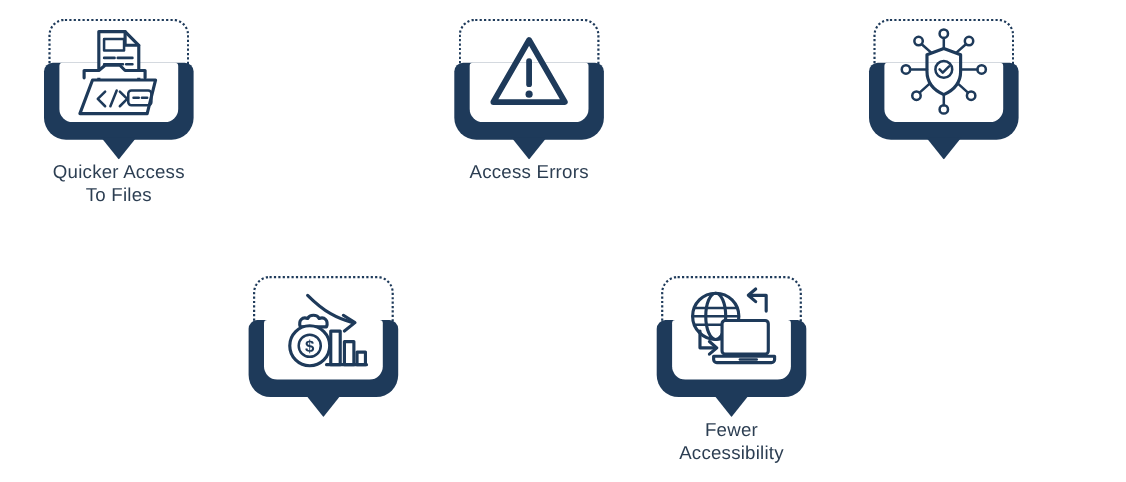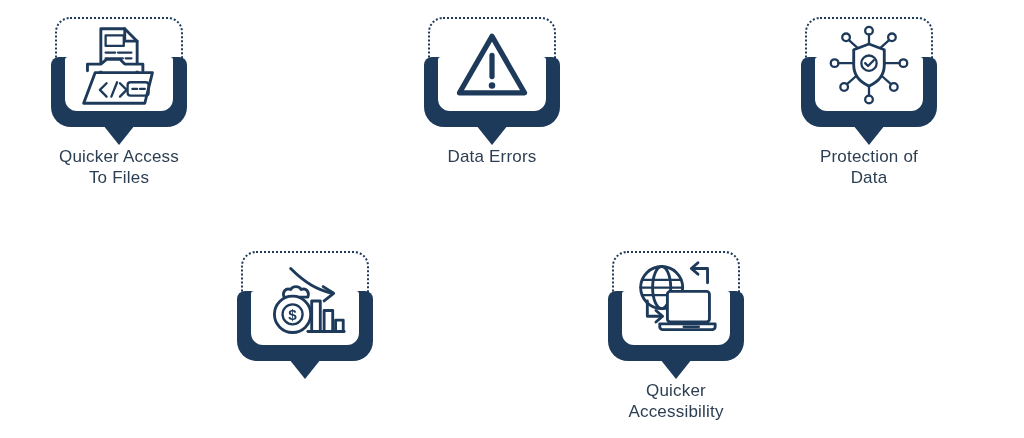--- a/index.html
+++ b/index.html
@@ -1,20 +1,20 @@
 <!DOCTYPE html>
 <html><head>
 <meta charset="utf-8">
 <style>
   html,body{margin:0;padding:0;background:#ffffff;}
   .canvas{
     position:relative;width:1024px;height:438px;background:#ffffff;
     font-family:"Liberation Sans",sans-serif;overflow:hidden;
   }
-  .card{position:absolute;width:136px;margin-left:11px;}
+  .card{position:absolute;width:136px;}
   .card.c1{left:40px;top:17px;}
   .card.c2{left:413px;top:17px;}
   .card.c3{left:790px;top:17px;}
   .card.c4{left:226px;top:251px;}
   .card.c5{left:597px;top:251px;}
 
   .frame{position:relative;width:136px;height:130px;}
   .dotted{
     position:absolute;left:4px;right:4px;top:0;height:92px;
     border:2px dotted #1e3a5a;border-radius:15px;z-index:1;
@@ -87,21 +87,21 @@
       <div class="cup-inner"></div>
       <div class="tail"></div>
       <div class="icon-wrap">
         <svg class="icon" width="86" height="86" viewBox="0 0 90 90">
           <path class="thick" d="M45,14 L79,73 H11 Z"></path>
           <path class="thick" d="M45,34 V56"></path>
           <circle class="fn" cx="45" cy="65.5" r="3.4"></circle>
         </svg>
       </div>
     </div>
-    <div class="label">Data Errors</div>
+    <div class="label">Access Errors</div>
   </div>
 
   <div class="card c3">
     <div class="frame">
       <div class="dotted"></div>
       <div class="cup"></div>
       <div class="cup-inner"></div>
       <div class="tail"></div>
       <div class="icon-wrap">
         <svg class="icon" width="86" height="86" viewBox="0 0 90 90">
@@ -113,22 +113,20 @@
           <circle cx="69" cy="15" r="4" class="thin"></circle>
           <circle cx="9" cy="42" r="4" class="thin"></circle>
           <circle cx="81" cy="42" r="4" class="thin"></circle>
           <circle cx="19" cy="67" r="4" class="thin"></circle>
           <circle cx="71" cy="67" r="4" class="thin"></circle>
           <circle cx="45" cy="80" r="4" class="thin"></circle>
           <path class="thin" d="M45,12 V22 M24,18 L33,26 M66,18 L57,26 M13,42 H29 M77,42 H61 M22,64 L31,56 M68,64 L59,56 M45,76 V66"></path>
         </svg>
       </div>
     </div>
-    <div class="label">Protection of
-Data</div>
   </div>
 
   <div class="card c4">
     <div class="frame">
       <div class="dotted"></div>
       <div class="cup"></div>
       <div class="cup-inner"></div>
       <div class="tail"></div>
       <div class="icon-wrap">
         <svg class="icon" width="86" height="86" viewBox="0 0 90 90">
@@ -161,17 +159,17 @@
           <path d="M62,12 H78 V27"></path>
           <path d="M68,6 L61,12 L68,18"></path>
           <path d="M15,46 V62 H30"></path>
           <path d="M24,56 L31,62 L24,68"></path>
           <rect class="fw" x="36" y="36" width="44" height="32" rx="3"></rect>
           <path class="fw" d="M28,70 h58 v3 a3,3 0 0 1 -3,3 h-52 a3,3 0 0 1 -3,-3 z"></path>
           <path class="thin" d="M53,73 h16"></path>
         </svg>
       </div>
     </div>
-    <div class="label">Quicker
+    <div class="label">Fewer
 Accessibility</div>
   </div>
 
 </div>
 
 </body></html>

